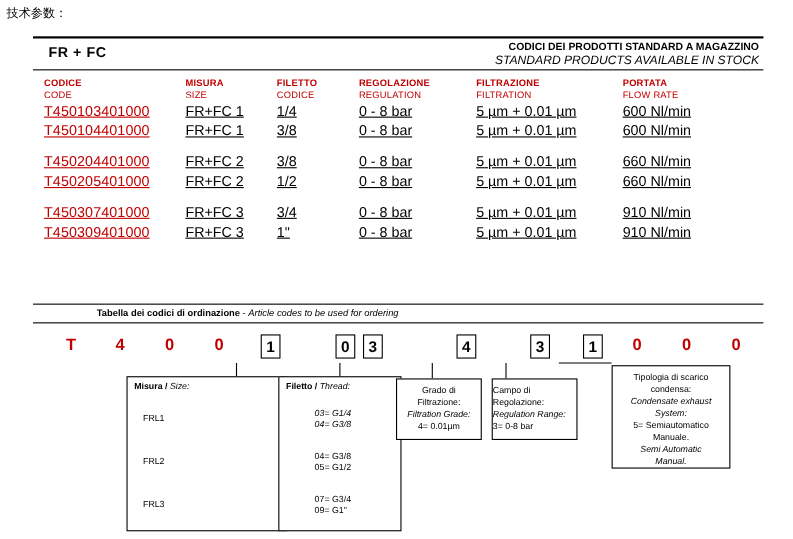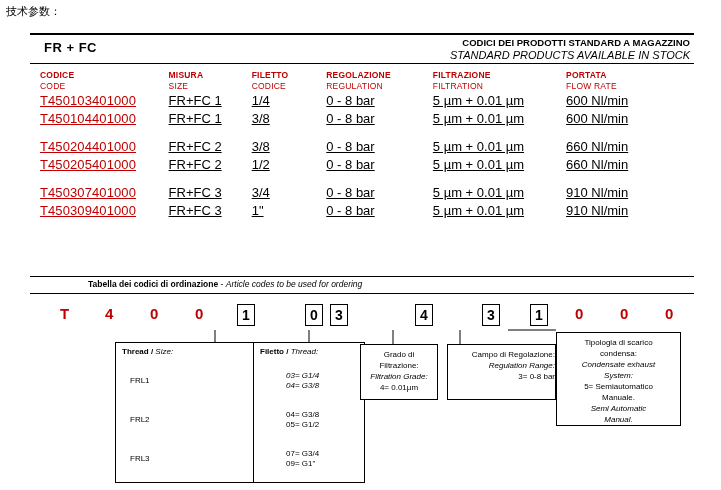--- a/index.html
+++ b/index.html
@@ -219,29 +219,29 @@
     left: 360px;
     top: 344px;
     width: 78px;
     height: 56px;
     text-align: center;
     padding-top: 4px;
   }
   .c-reg {
     left: 447px;
     top: 344px;
-    width: 109px;
+    width: 78px;
     height: 56px;
-    text-align: right;
+    text-align: left;
     padding-top: 4px;
   }
   .c-exh {
     left: 556px;
     top: 332px;
-    width: 125px;
+    width: 108px;
     height: 94px;
     text-align: center;
     padding-top: 4px;
   }
   .callout .it { font-style: italic; }
 
   
   svg.lines {
     position: absolute;
     left: 0;
@@ -407,21 +407,21 @@
 
     <polygon points="124,377 131,374 131,380" fill="#000"></polygon>
     <line x1="124" y1="377" x2="185" y2="377" stroke="#000" stroke-width="1.3"></line>
     <polygon points="124,416 131,413 131,419" fill="#000"></polygon>
     <line x1="124" y1="416" x2="185" y2="416" stroke="#000" stroke-width="1.3"></line>
     <polygon points="124,455 131,452 131,458" fill="#000"></polygon>
     <line x1="124" y1="455" x2="185" y2="455" stroke="#000" stroke-width="1.3"></line>
   </svg>
 
   <div class="callout c-size">
-    <div class="title"><span>Thread / </span><i>Size:</i></div>
+    <div class="title"><span>Misura / </span><i>Size:</i></div>
     <div class="frl frl1">FRL1</div>
     <div class="frl frl2">FRL2</div>
     <div class="frl frl3">FRL3</div>
   </div>
 
   <div class="callout c-thread">
     <div class="title"><span>Filetto / </span><i>Thread:</i></div>
     <div class="thr thr1">
       <div>03= G1/4</div>
       <div>04= G3/8</div>

